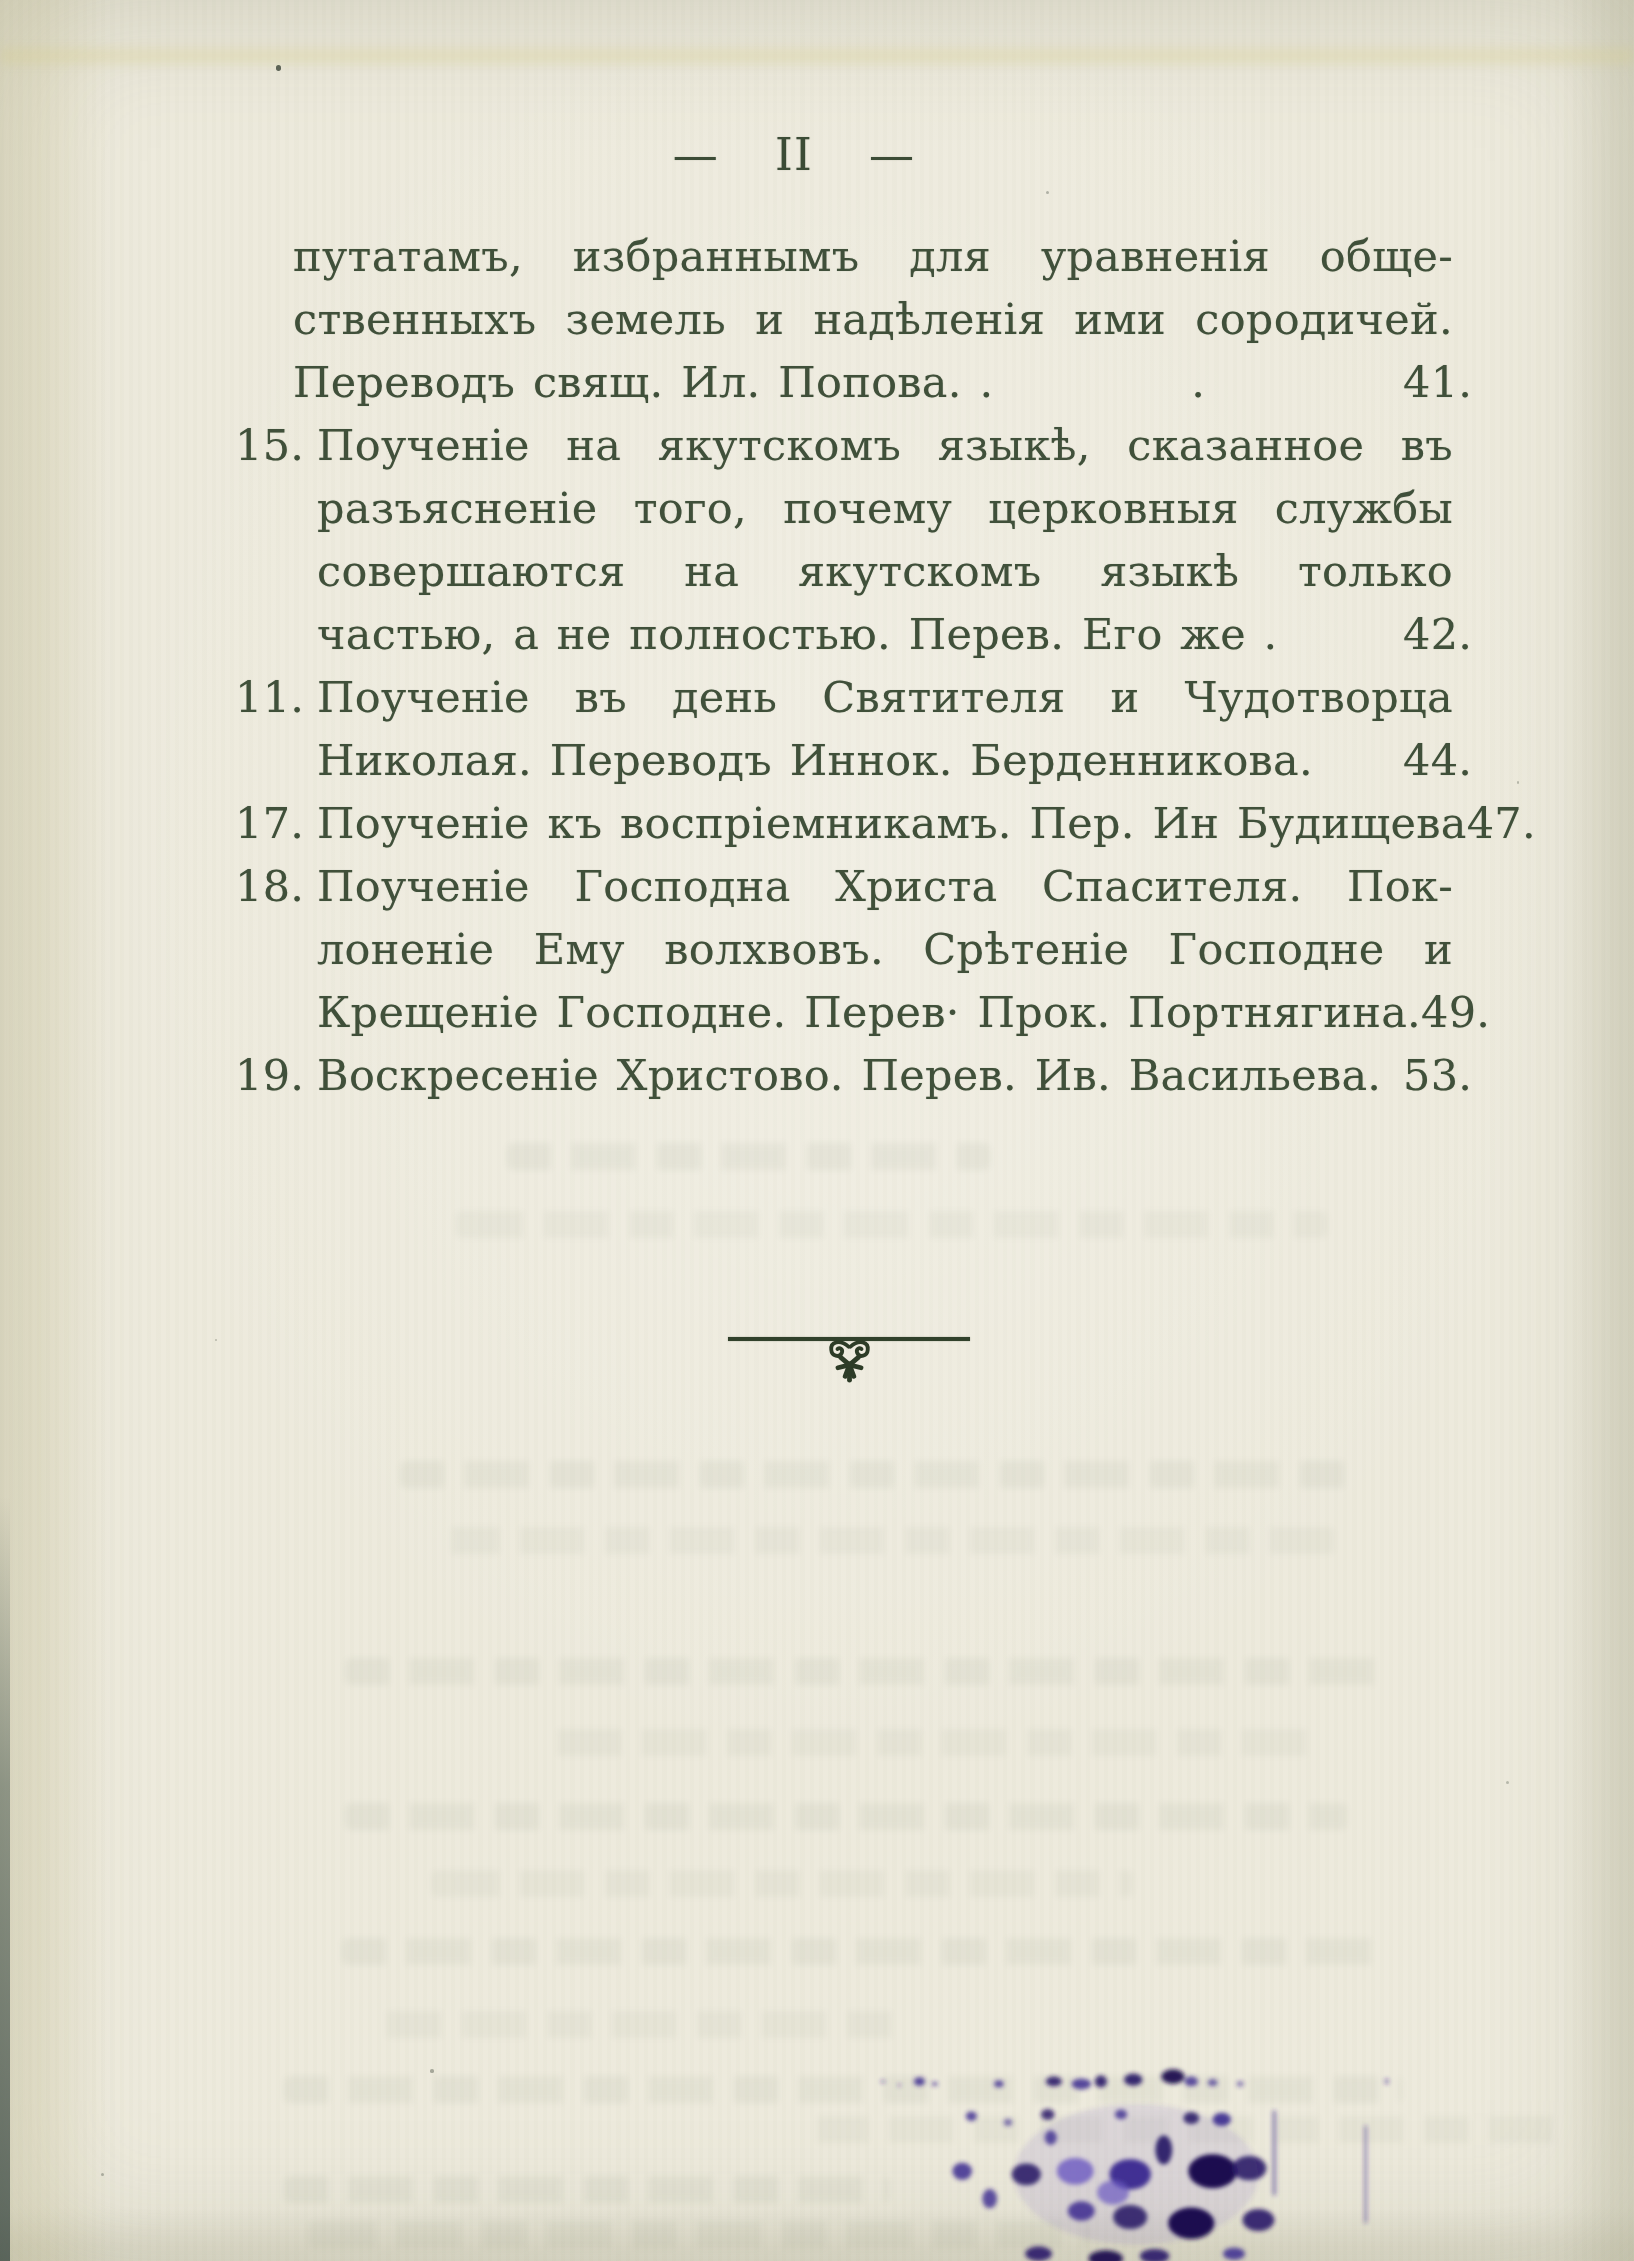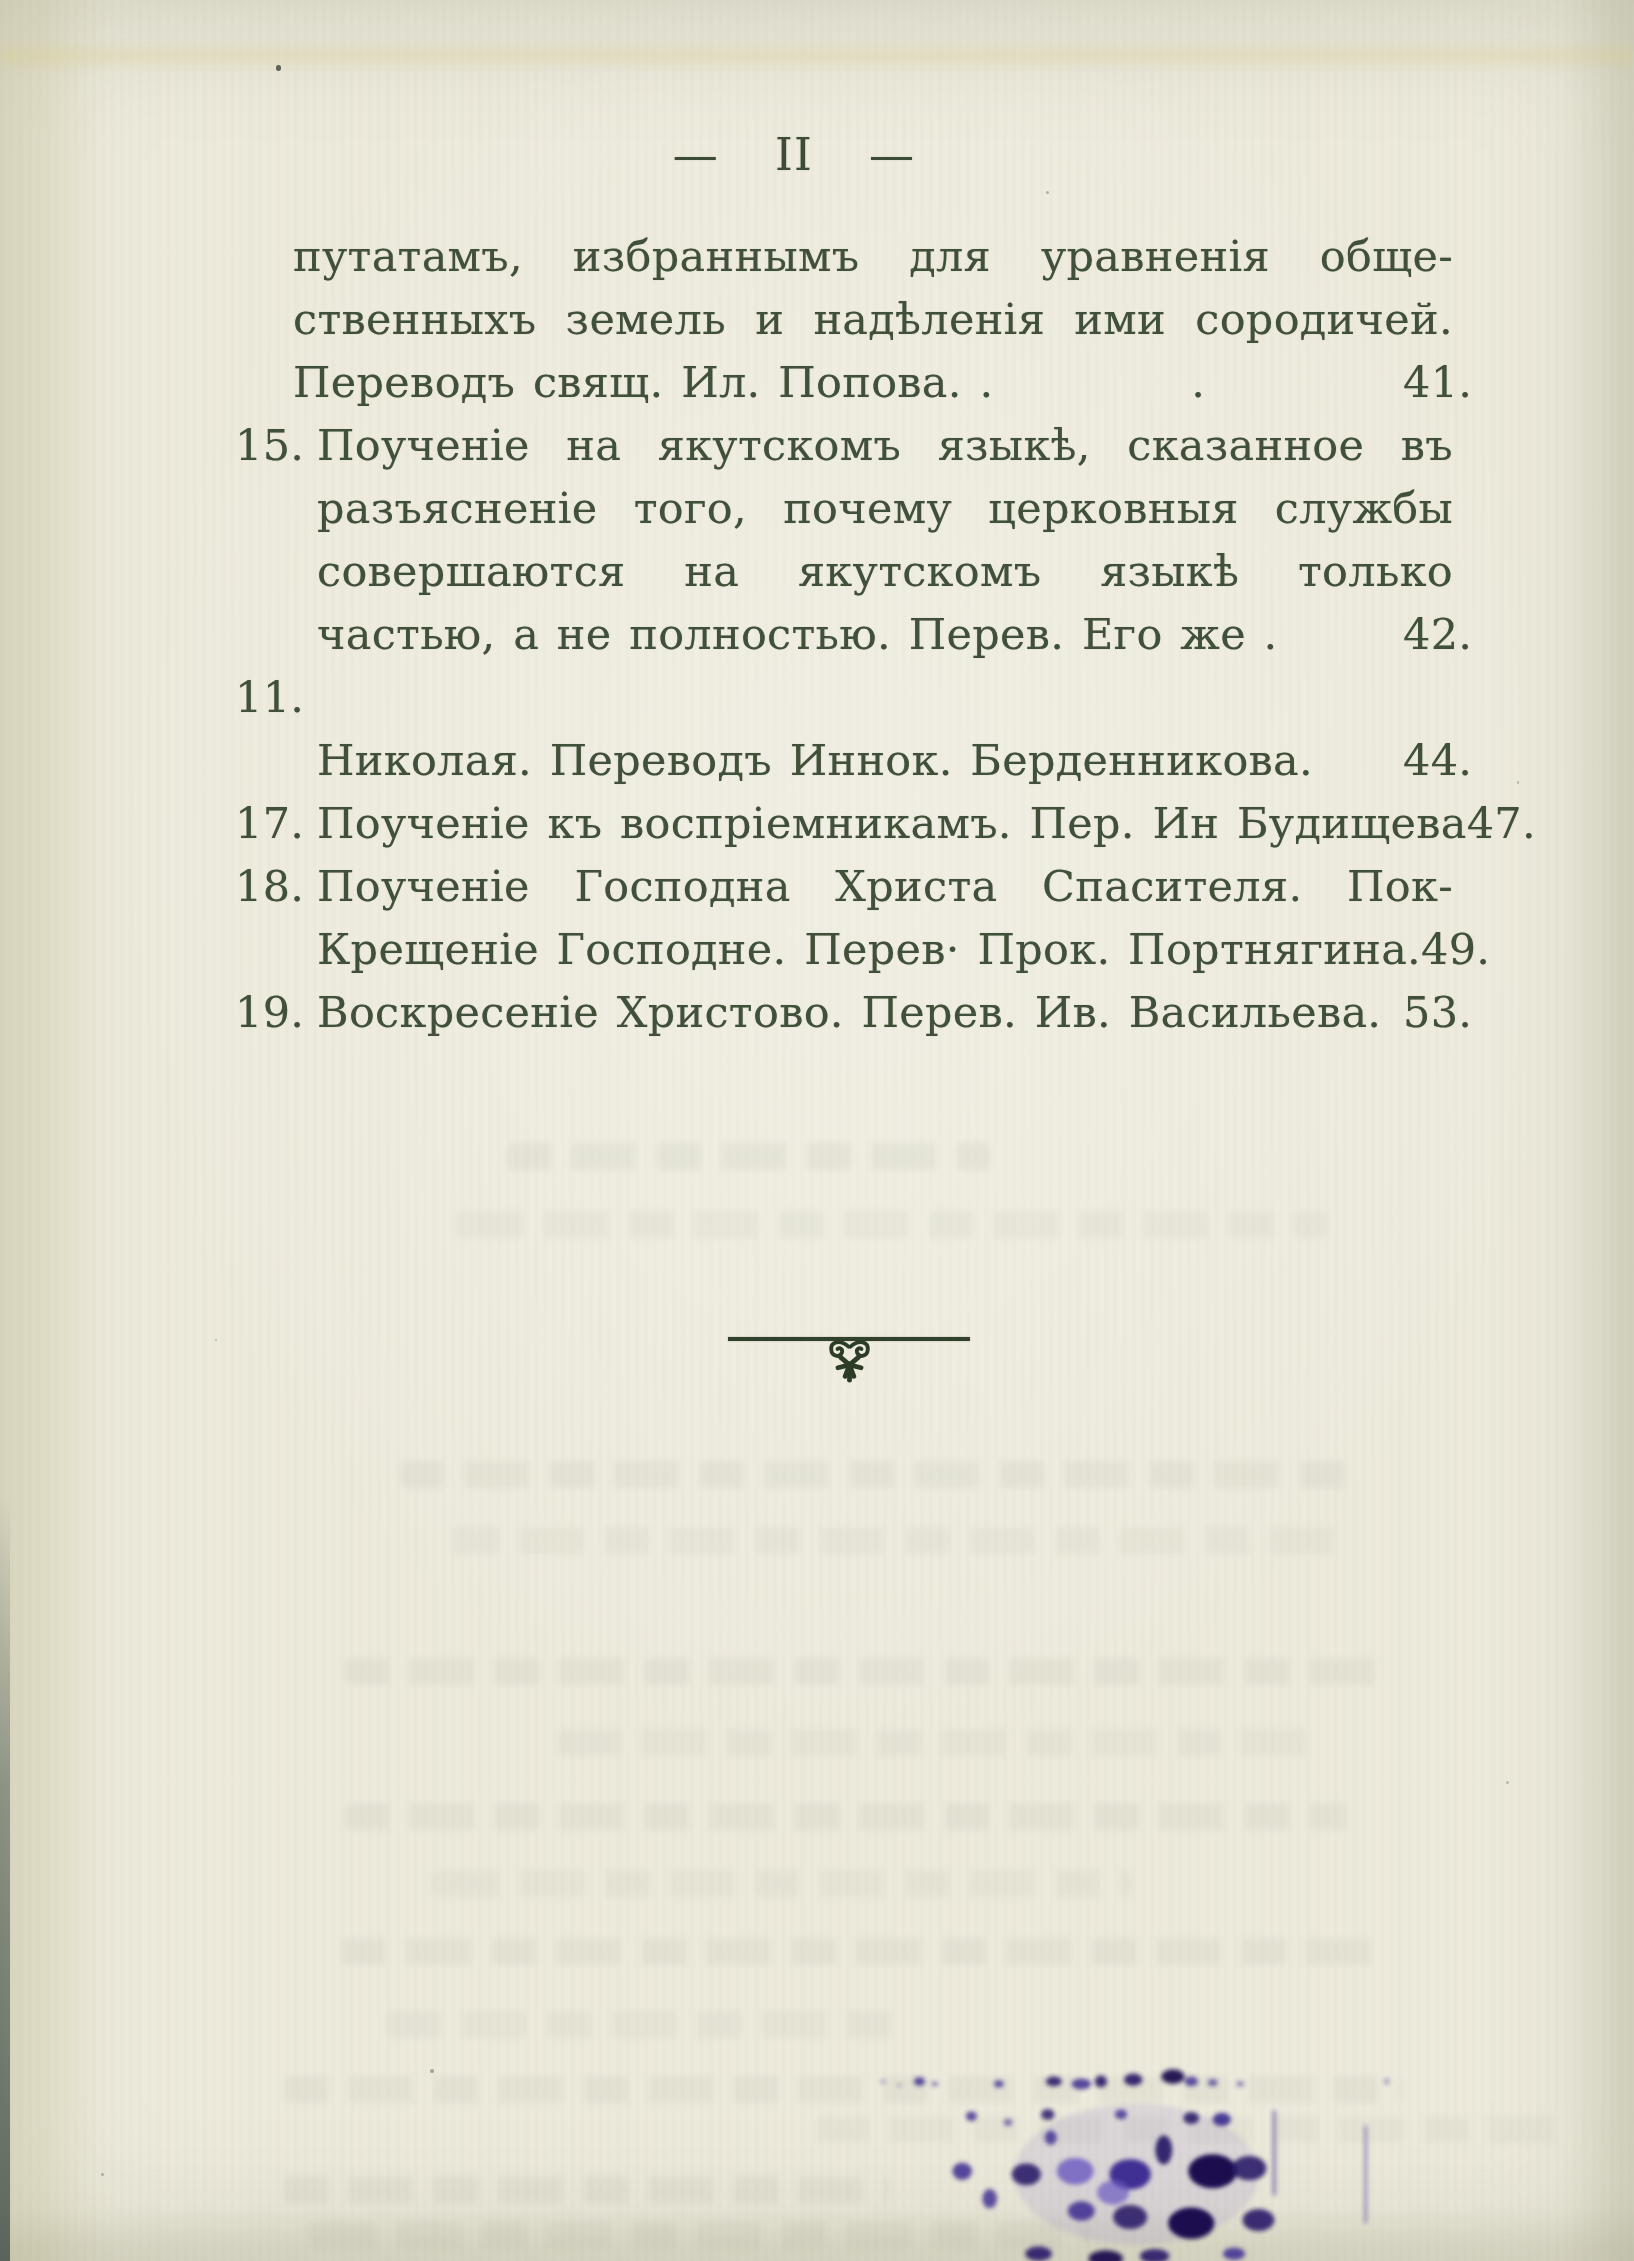--- a/index.html
+++ b/index.html
@@ -90,36 +90,41 @@
         <span class="txt fill">совершаются на якутскомъ языкѣ только</span>
       </div>
       <div class="trow">
         <span class="num"></span>
         <span class="txt lastline">частью, а не полностью. Перев. Его же .</span>
         <span class="lead"></span>
         <span class="pg">42.</span>
       </div>
       <div class="trow">
         <span class="num">11.</span>
+        <span class="txt fill">Поученіе въ день Святителя и Чудотворца</span>
       </div>
       <div class="trow">
         <span class="num"></span>
         <span class="txt lastline">Николая. Переводъ Иннок. Берденникова.</span>
         <span class="lead"></span>
         <span class="pg">44.</span>
       </div>
       <div class="trow">
         <span class="num">17.</span>
         <span class="txt lastline">Поученіе къ воспріемникамъ. Пер. Ин Будищева</span>
         <span class="lead"></span>
         <span class="pg">47.</span>
       </div>
       <div class="trow">
         <span class="num">18.</span>
         <span class="txt fill">Поученіе Господна Христа Спасителя. Пок-</span>
+      </div>
+      <div class="trow">
+        <span class="num"></span>
+        <span class="txt fill">лоненіе Ему волхвовъ. Срѣтеніе Господне и</span>
       </div>
       <div class="trow">
         <span class="num"></span>
         <span class="txt lastline">Крещеніе Господне. Перев· Прок. Портнягина.</span>
         <span class="lead"></span>
         <span class="pg">49.</span>
       </div>
       <div class="trow">
         <span class="num">19.</span>
         <span class="txt lastline">Воскресеніе Христово. Перев. Ив. Васильева.</span>

